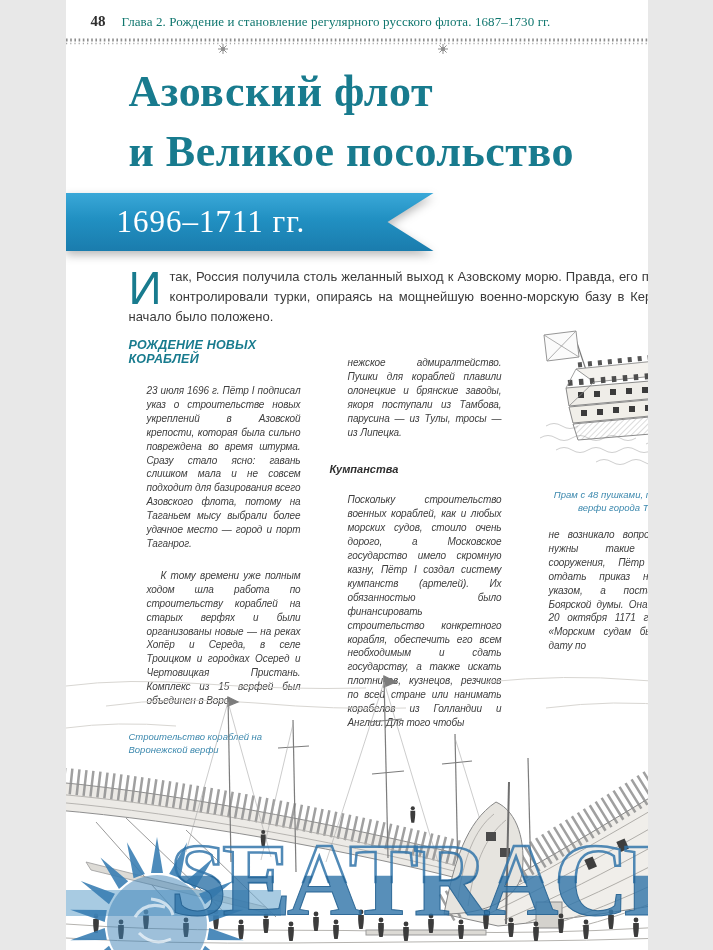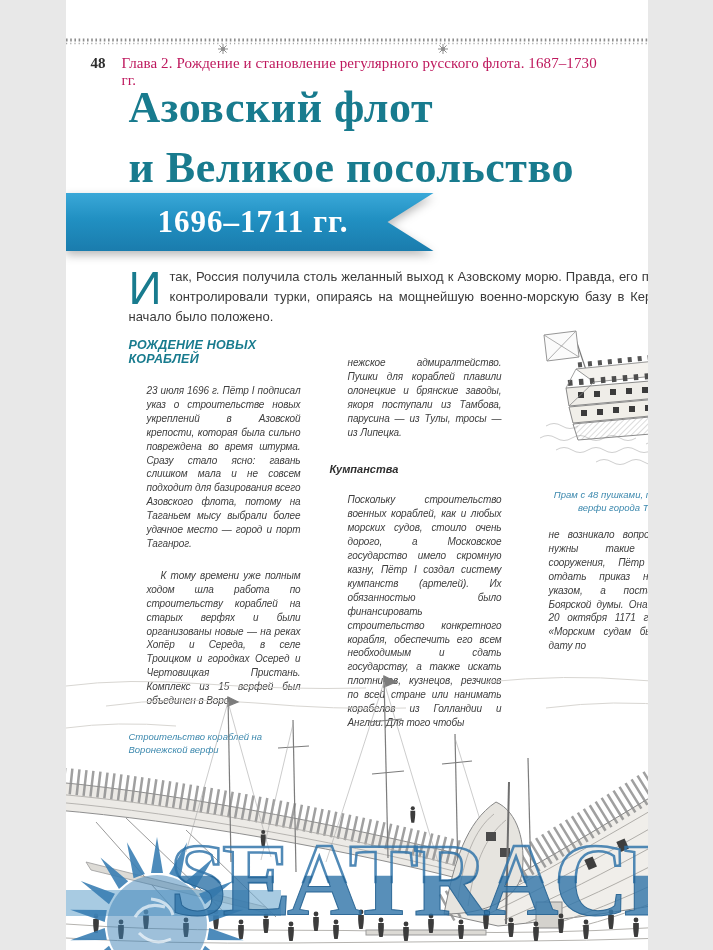--- a/index.html
+++ b/index.html
@@ -2,35 +2,35 @@
 <html><head>
 <meta charset="utf-8">
 <style>
   html,body{margin:0;padding:0;background:#e8e8e8;}
   .page{position:relative;width:582px;height:950px;background:#ffffff;overflow:hidden;
         font-family:"Liberation Sans",sans-serif;color:#3e3e3e;margin:0 auto;}
 
   
   .pagehead{position:absolute;top:13px;left:25px;right:40px;display:flex;align-items:baseline;gap:16px;}
   .pagenum{font-family:"Liberation Serif",serif;font-weight:bold;font-size:15px;color:#2e2e2e;}
-  .chapter{font-family:"Liberation Serif",serif;font-size:15px;color:#be185d;letter-spacing:.1px;margin-top:42px;}
+  .chapter{font-family:"Liberation Serif",serif;font-size:13px;color:#0f766e;letter-spacing:.1px;}
   .ornament{position:absolute;top:36px;left:0;width:713px;height:20px;}
 
   
-  .title{position:absolute;top:78px;left:63px;font-family:"Liberation Serif",serif;
+  .title{position:absolute;top:62px;left:63px;font-family:"Liberation Serif",serif;
          font-weight:bold;font-size:44px;line-height:60px;color:#187b8e;letter-spacing:.5px;}
   .title span{display:block;}
 
   
   .ribbon-wrap{position:absolute;top:193px;left:0;filter:drop-shadow(0 4px 5px rgba(0,0,0,.28));}
   .ribbon{width:368px;height:58px;background:linear-gradient(180deg,#3aa8d8 0%,#2190c2 45%,#1a7cad 100%);
           clip-path:polygon(0 0,368px 0,322px 50%,368px 100%,0 100%);
           display:flex;align-items:center;}
-  .ribbon .lbl{font-family:"Liberation Serif",serif;font-weight:bold;font-size:31px;color:#ffffff;
-               padding-left:92px;letter-spacing:1px;}
+  .ribbon .lbl{font-family:"Liberation Serif",serif;font-weight:normal;font-size:31px;color:#ffffff;
+               padding-left:51px;letter-spacing:1px;}
 
   
   .lead{position:absolute;top:267px;left:63px;width:592px;font-size:13px;line-height:20px;
         color:#3a3a3a;text-align:justify;}
   .dropcap{float:left;font-size:46px;line-height:38px;color:#187b8e;font-weight:400;
            margin:2px 8px 0 0;font-family:"Liberation Sans",sans-serif;}
 
   
   .cols{position:absolute;top:338px;left:63px;width:592px;display:flex;gap:11px;font-style:italic;}
   .col{width:190px;}

